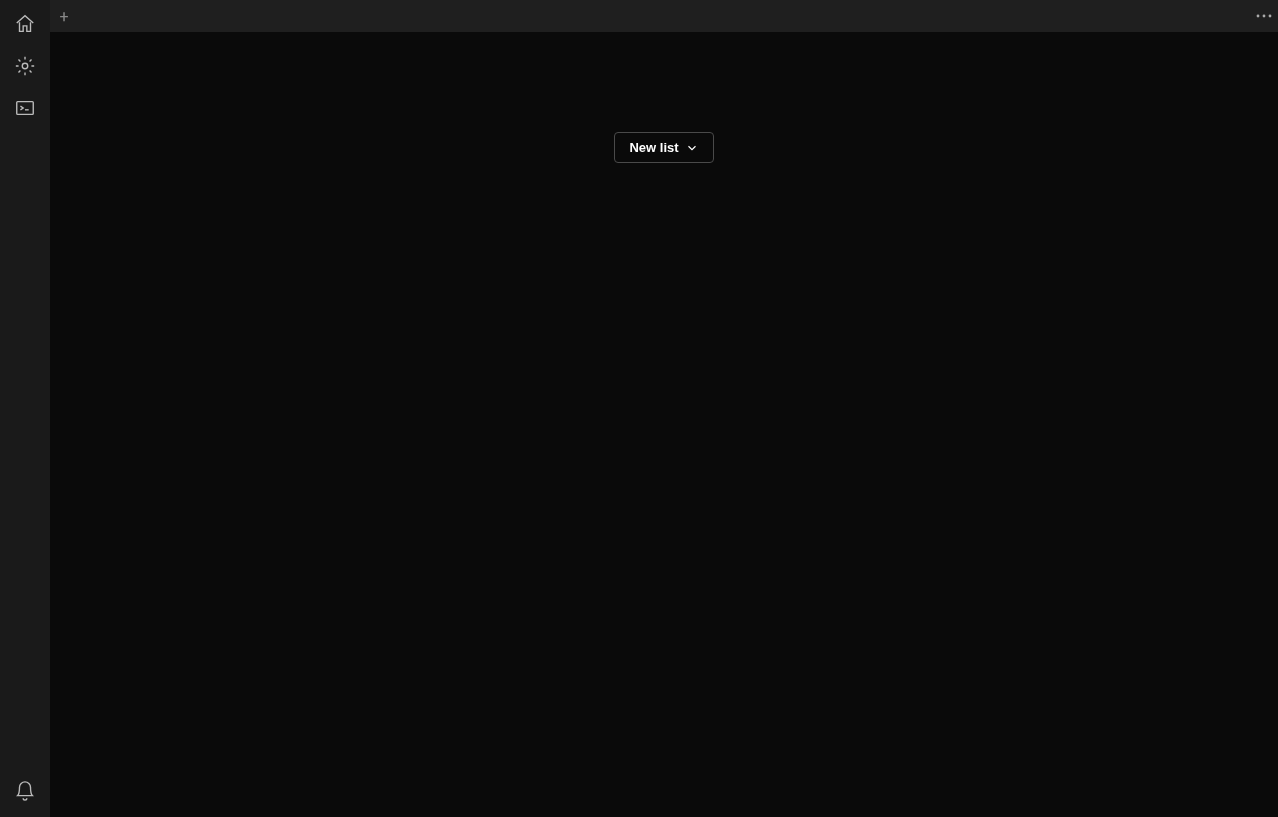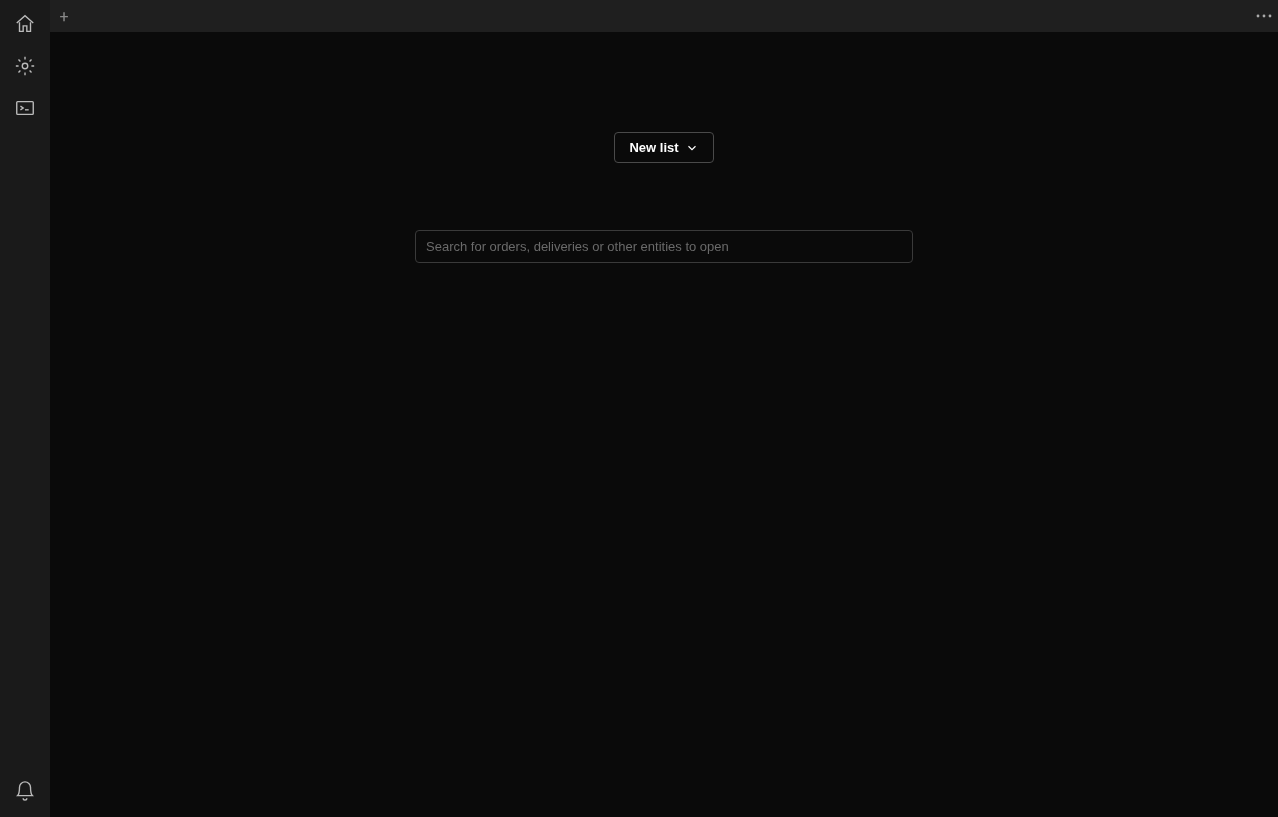--- a/index.html
+++ b/index.html
@@ -176,16 +176,15 @@
   </div>
 
   <div class="content">
     <button class="newlist-btn">
       <span>New list</span>
       <svg viewBox="0 0 24 24">
           <polyline points="6 9 12 15 18 9"></polyline>
         </svg>
     </button>
 
-    <input class="search-box" type="text" placeholder="Search for orders, deliveries or other entities to open" value="" style="">
 
   </div>
 </div>
 
 </body></html>

